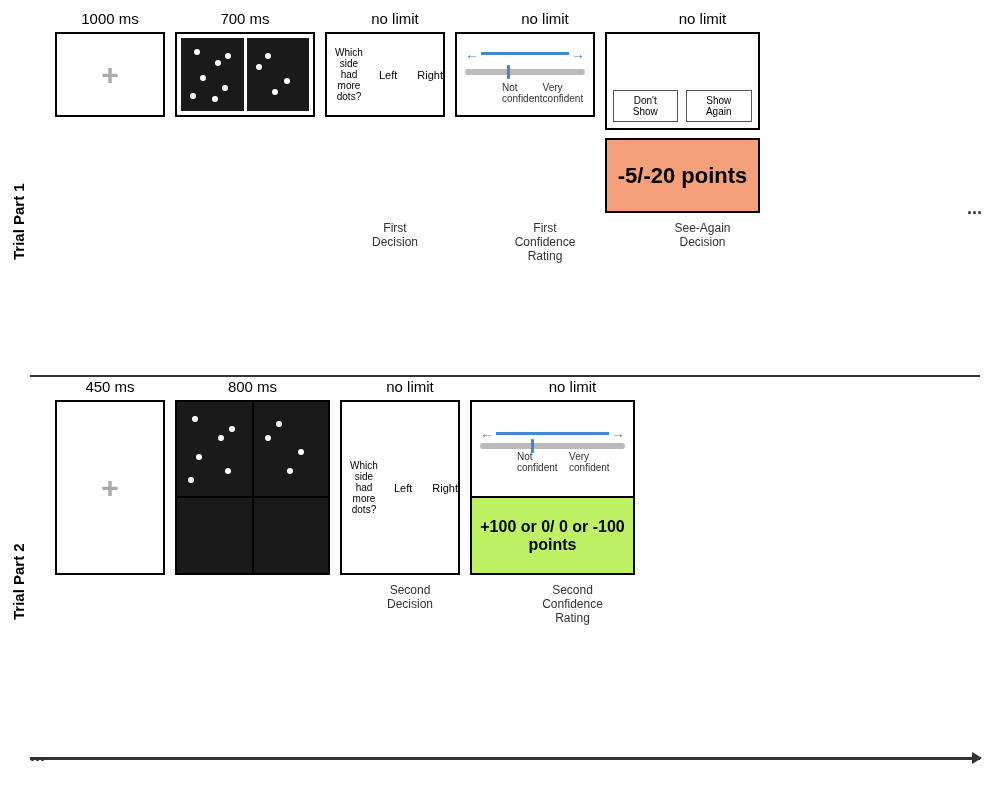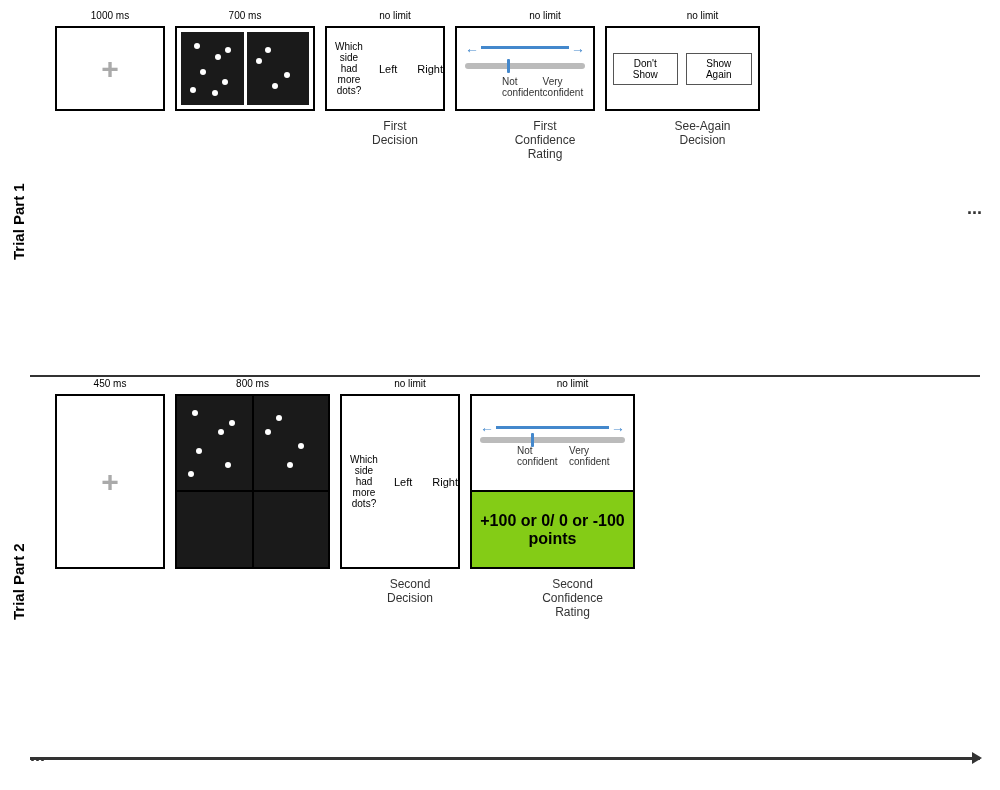--- a/index.html
+++ b/index.html
@@ -74,21 +74,21 @@
     }
 
     .timing-row {
       display: flex;
       align-items: center;
       margin-bottom: 5px;
       gap: 10px;
     }
 
     .timing-label {
-      font-size: 10px;
+      font-size: 15px;
       text-align: center;
       color: #000;
     }
 
     .frames-row {
       display: flex;
       align-items: flex-start;
       gap: 10px;
     }
 
@@ -199,26 +199,26 @@
       display: flex;
       justify-content: center;
       font-size: 10px;
       color: #333;
       margin-left: 37px;
     }
 
     
     .see-again-outer {
       width: 155px;
-      height: 85px;
+      height: 98px;
       border: 2.5px solid #000;
       display: flex;
       flex-direction: column;
       align-items: center;
-      justify-content: center;
+      justify-content: flex-end;
       gap: 6px;
       padding: 6px;
     }
     .see-again-buttons {
       display: flex;
       gap: 8px;
     }
     .see-again-btn {
       border: 1.5px solid #555;
       padding: 4px 6px;
@@ -294,21 +294,21 @@
       flex: 1;
       display: flex;
       flex-direction: column;
       align-items: center;
       justify-content: center;
       padding: 8px;
       border-bottom: 2px solid #000;
     }
     .conf-bottom-p2 {
       flex: 0 0 75px;
-      background: #84cc16;
+      background: #bef264;
       display: flex;
       align-items: center;
       justify-content: center;
       font-size: 16px;
       font-weight: bold;
       color: #000;
       text-align: center;
       padding: 6px;
     }
 
@@ -397,20 +397,22 @@
 
         <div class="see-again-outer">
           <div class="see-again-buttons">
             <div class="see-again-btn">Don't
 Show</div>
             <div class="see-again-btn">Show
 Again</div>
           </div>
         </div>
 
+        <div class="feedback-salmon">-5/-20
+points</div>
       </div>
 
     </div>
 
     <div class="labels-row">
       <div class="label-item" style="width:110px;"></div>
       <div class="label-item" style="width:140px;"></div>
       <div class="label-item" style="width:140px;">First<br>Decision</div>
       <div class="label-item" style="width:140px;">First<br>Confidence<br>Rating</div>
       <div class="label-item" style="width:155px;">See-Again<br>Decision</div>

